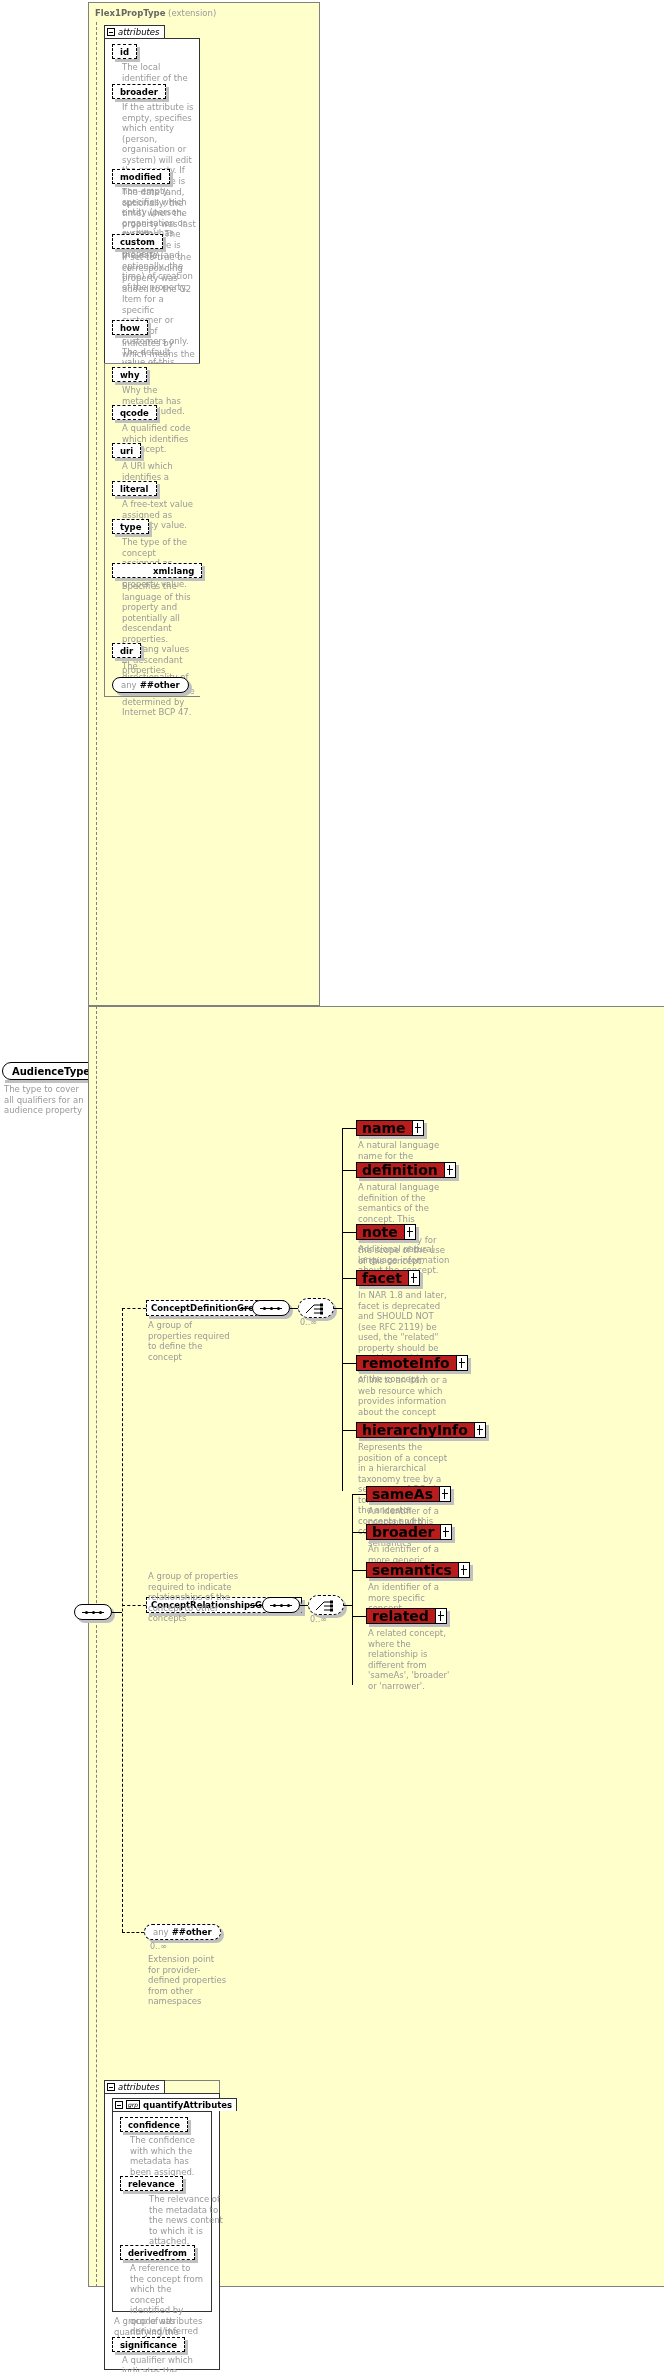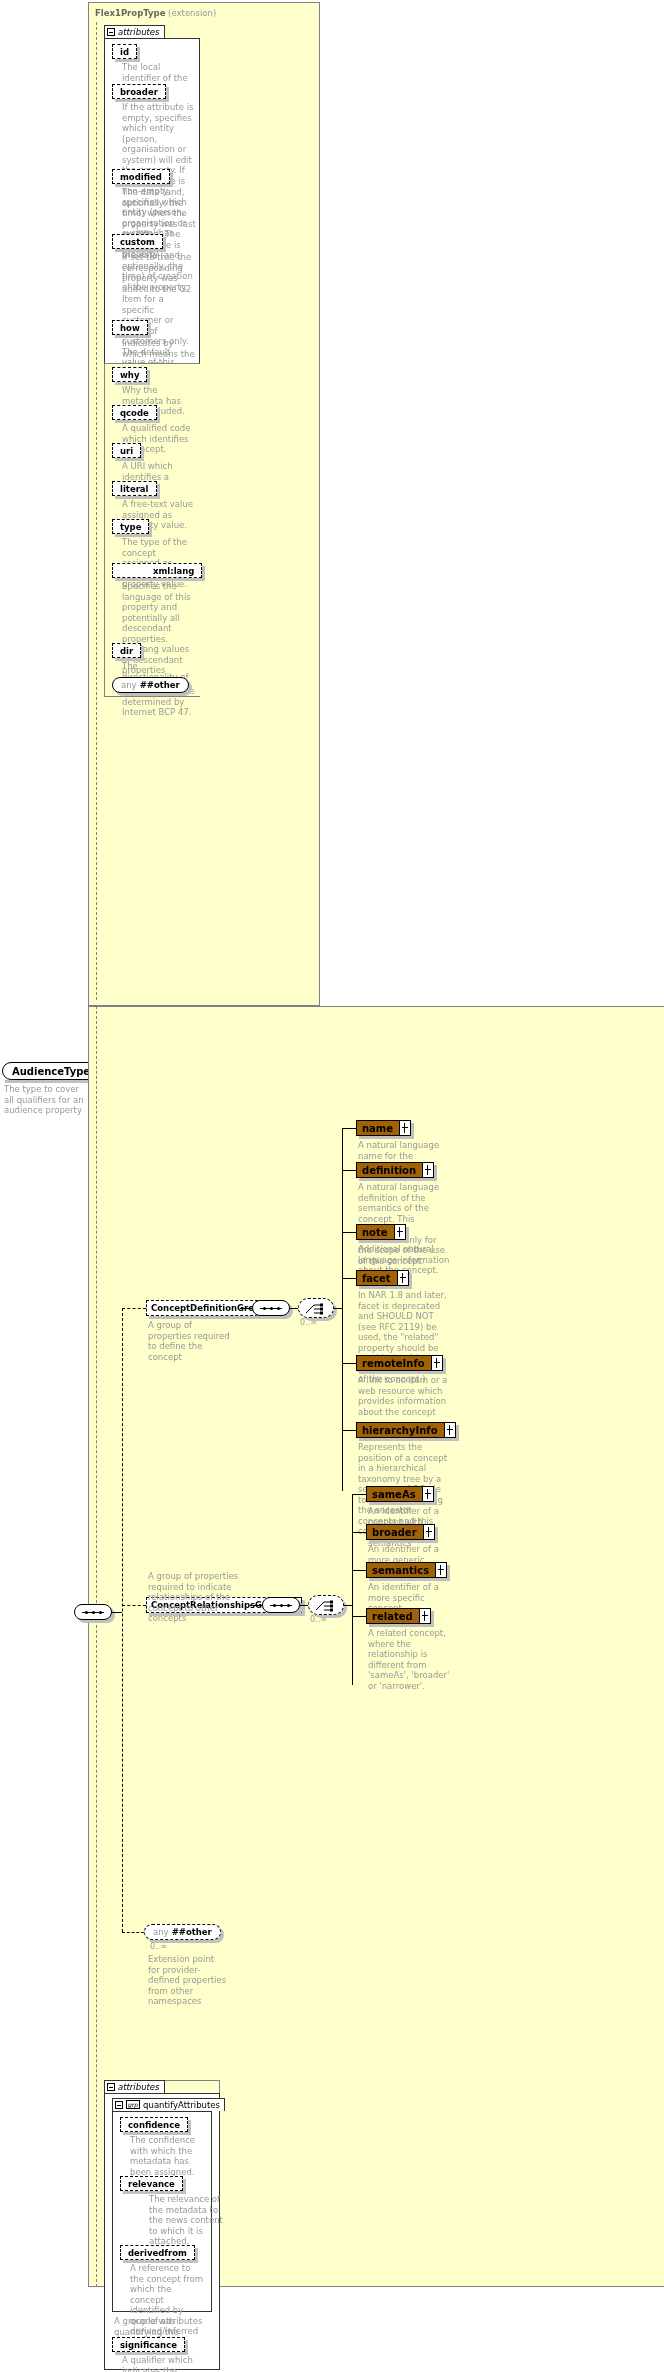--- a/index.html
+++ b/index.html
@@ -106,25 +106,25 @@
   .elnode {
     position:absolute;
     display:flex;
     align-items:stretch;
     height:16px;
     box-shadow:3px 3px 0 0 #c0c0c0;
     background:#fff;
   }
   .elnode .body {
     border:1px solid #000;
-    background:#a16207;
+    background:#b91c1c;
     display:flex;align-items:center;
     padding:0 6px 0 5px;
     font-weight:bold;
-    font-size:10px;
+    font-size:14px;
     white-space:nowrap;
   }
   .elnode .exp {
     width:11px;
     border:1px solid #000;
     border-left:none;
     background:#fff;
     position:relative;
     flex:0 0 auto;
   }
@@ -516,21 +516,21 @@
 
   <div class="attr-tab" style="left:104px; top:2080px;">
     <span class="minus"></span>
     <span>attributes</span>
   </div>
   <div class="attrbox" style="left:104px; top:2093px; width:116px; height:277px;"></div>
 
   <div class="attr-tab" style="left:112px; top:2098px;">
     <span class="minus"></span>
     <span class="grplabel">grp</span>
-    <span style="font-weight:normal;font-style:normal;">quantifyAttributes</span>
+    <span style="font-weight:bold;font-style:normal;">quantifyAttributes</span>
   </div>
   <div class="attrbox" style="left:112px; top:2111px; width:100px; height:201px;"></div>
 
   <div class="node opt" style="left:120px; top:2117px;">
     <span>confidence</span>
   </div>
   <div class="desc" style="left:130px; top:2135px; width:76px;">The confidence with which the metadata has been assigned.</div>
 
   <div class="node opt" style="left:120px; top:2176px;">
     <span>relevance</span>

